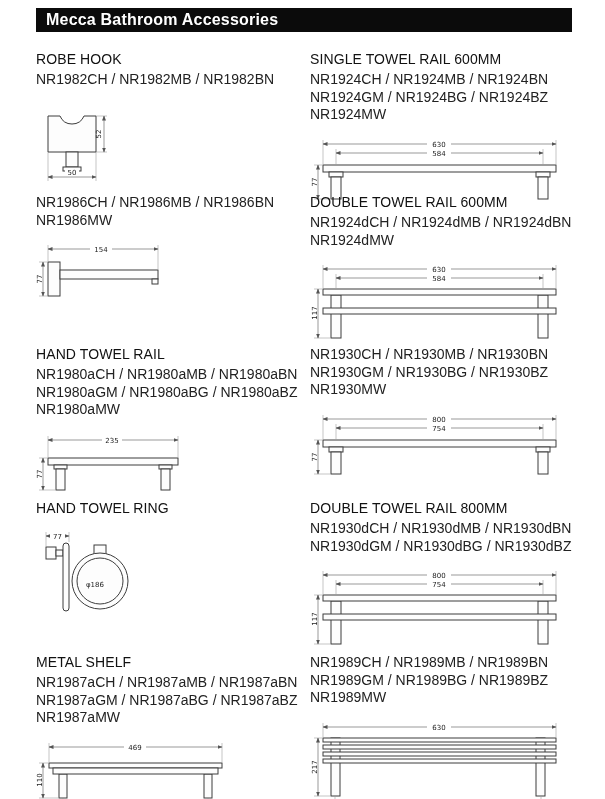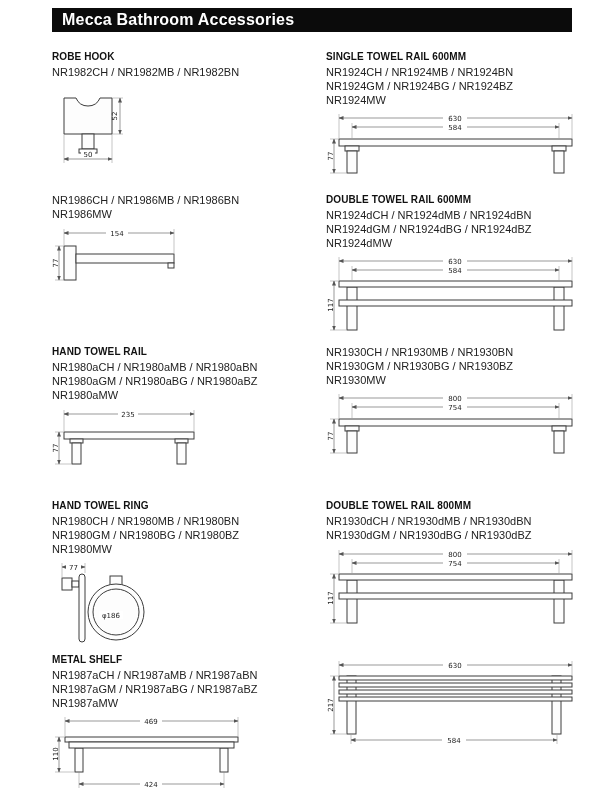--- a/index.html
+++ b/index.html
@@ -1,32 +1,32 @@
 <!DOCTYPE html>
 <html><head>
 <meta charset="utf-8">
 <style>
   html,body{margin:0;padding:0}
   body{
     width:605px;height:799px;background:#ffffff;color:#111;
     font-family:"Liberation Sans","DejaVu Sans",sans-serif;
     overflow:hidden;
   }
-  .page{padding:8px 33px 0 52px}
+  .page{padding:8px 33px 0 36px}
   .titlebar{background:#0b0b0b;color:#fff;padding:3px 10px;margin-bottom:13px}
   .titlebar h1{margin:0;font-size:16px;font-weight:bold;letter-spacing:.2px}
   .grid{
     display:grid;
     grid-template-columns:274px 1fr;
     grid-template-rows:143px 152px 154px 154px 150px;
   }
   .cell{padding-top:6px}
-  .pname{margin:0 0 4px;font-size:10px;font-weight:bold;letter-spacing:.1px}
-  .codes{font-size:11px;line-height:1.25;color:#222}
-  .draw{margin-top:4px}
+  .pname{margin:0 0 4px;font-size:14px;font-weight:normal;letter-spacing:.1px}
+  .codes{font-size:14px;line-height:1.25;color:#222}
+  .draw{margin-top:13px}
   .draw svg{display:block}
   .draw .dl{stroke:#555;stroke-width:.6;fill:none}
   .draw .ext{stroke:#888;stroke-width:.5}
   .draw .part{fill:#fdfdfd;stroke:#3c3c3c;stroke-width:1}
   .draw text{font-size:7px;fill:#222;font-family:"DejaVu Sans",sans-serif}
   .draw .lbg{fill:#fff}
 </style>
 </head>
 <body>
 
@@ -140,21 +140,20 @@
             <text transform="rotate(-90 5.5 37)" x="5.5" y="37" text-anchor="middle">77</text>
           </g>
         </svg>
       </div>
     </section>
 
     <section class="cell">
       <h3 class="pname">DOUBLE TOWEL RAIL 600MM</h3>
       <div class="codes">
         <div>NR1924dCH / NR1924dMB / NR1924dBN</div>
-        <div>NR1924dGM / NR1924dBG / NR1924dBZ</div>
         <div>NR1924dMW</div>
       </div>
       <div class="draw">
         <svg width="252" height="88" viewBox="0 0 252 88">
           <defs>
               <marker id="ar3" markerWidth="5" markerHeight="4" refX="4.5" refY="2" orient="auto-start-reverse" markerUnits="userSpaceOnUse">
                 <path d="M0,0 L5,2 L0,4 Z" fill="#555"></path>
               </marker>
             </defs>
           <g>
@@ -254,25 +253,20 @@
             <line class="ext" x1="20" y1="62" x2="4" y2="62"></line>
             <line class="dl" x1="8" y1="28" x2="8" y2="62" marker-start="url(#ar5)" marker-end="url(#ar5)"></line>
             <text transform="rotate(-90 6.5 45)" x="6.5" y="45" text-anchor="middle">77</text>
           </g>
         </svg>
       </div>
     </section>
 
     <section class="cell">
       <h3 class="pname">HAND TOWEL RING</h3>
-      <div class="codes">
-        <div>NR1980CH / NR1980MB / NR1980BN</div>
-        <div>NR1980GM / NR1980BG / NR1980BZ</div>
-        <div>NR1980MW</div>
-      </div>
       <div class="draw">
         <svg width="98" height="94" viewBox="0 0 98 94">
           <defs>
               <marker id="ar6" markerWidth="5" markerHeight="4" refX="4.5" refY="2" orient="auto-start-reverse" markerUnits="userSpaceOnUse">
                 <path d="M0,0 L5,2 L0,4 Z" fill="#555"></path>
               </marker>
             </defs>
           <g>
             <rect class="part" x="10" y="18" width="10" height="12"></rect>
             <rect class="part" x="20" y="21" width="7" height="6"></rect>
@@ -367,20 +361,25 @@
             <line class="ext" x1="172" y1="58" x2="172" y2="74"></line>
             <line class="dl" x1="27" y1="70" x2="172" y2="70" marker-start="url(#ar8)" marker-end="url(#ar8)"></line>
             <rect class="lbg" x="88" y="66.5" width="22" height="7"></rect>
             <text x="99" y="72.5" text-anchor="middle">424</text>
           </g>
         </svg>
       </div>
     </section>
 
     <section class="cell">
+      <div class="codes">
+        <div>NR1989CH / NR1989MB / NR1989BN</div>
+        <div>NR1989GM / NR1989BG / NR1989BZ</div>
+        <div>NR1989MW</div>
+      </div>
       <div class="draw">
         <svg width="252" height="88" viewBox="0 0 252 88">
           <defs>
               <marker id="ar9" markerWidth="5" markerHeight="4" refX="4.5" refY="2" orient="auto-start-reverse" markerUnits="userSpaceOnUse">
                 <path d="M0,0 L5,2 L0,4 Z" fill="#555"></path>
               </marker>
             </defs>
           <g>
             <rect class="part" x="21" y="18" width="9" height="58"></rect>
             <rect class="part" x="226" y="18" width="9" height="58"></rect>

